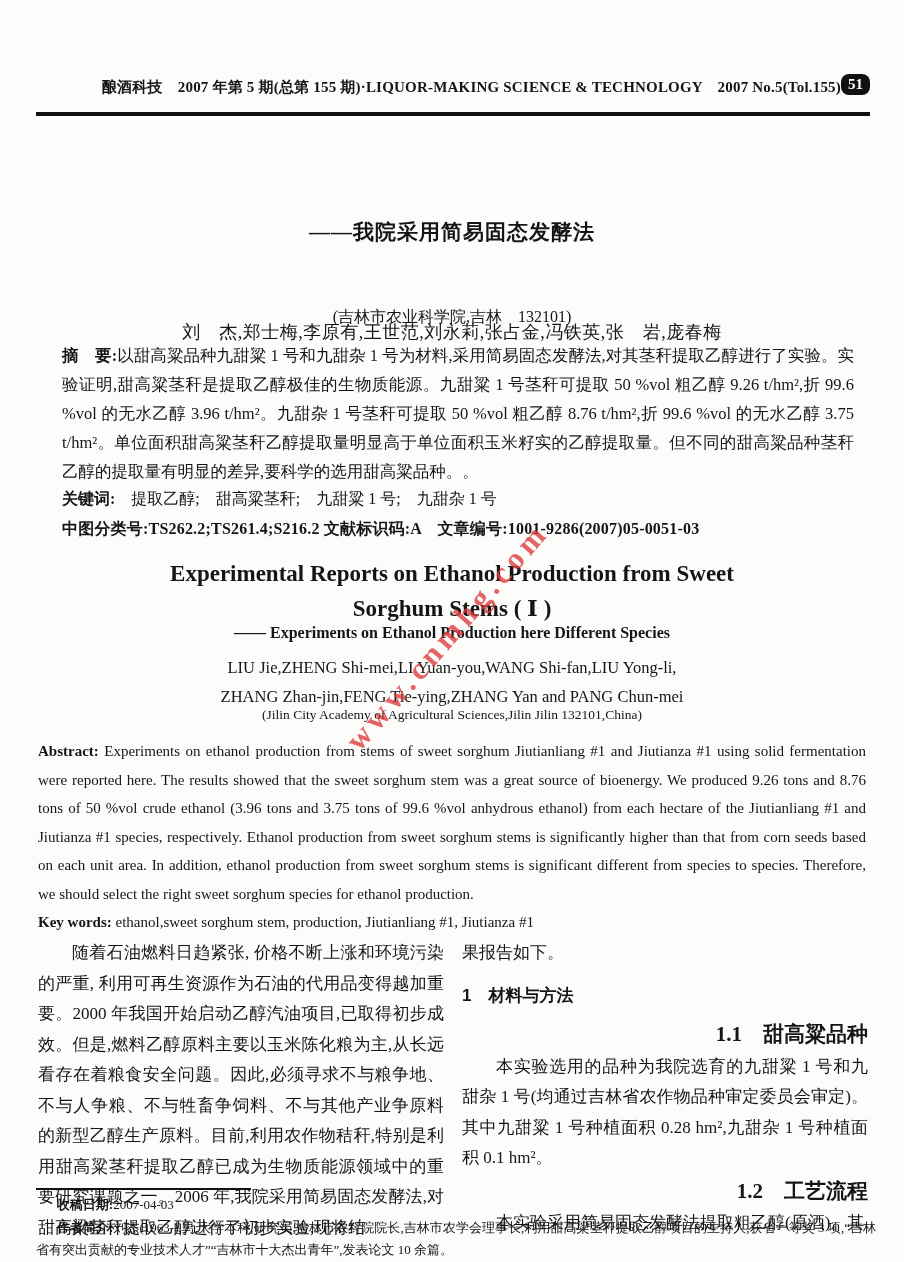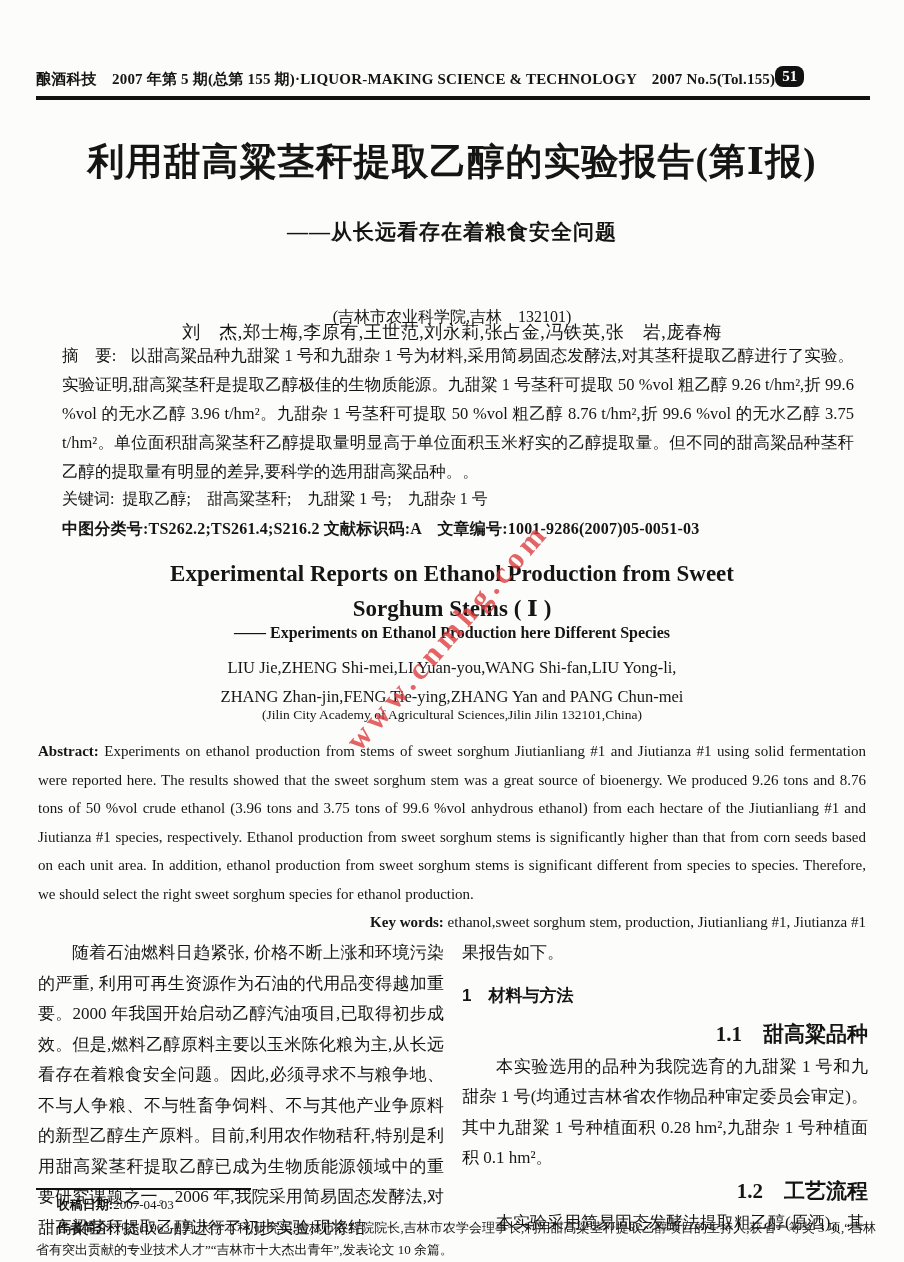--- a/index.html
+++ b/index.html
@@ -10,24 +10,24 @@
     color:#151515;
   }
   .page {
     position:relative;
     width:904px; height:1262px;
     background:#fcfcfa;
     overflow:hidden;
   }
   
   .header {
-    position:absolute; top:68px; left:36px; right:34px;
-    display:flex; justify-content:flex-start; align-items:flex-end;
+    position:absolute; top:76px; left:36px; right:34px;
+    display:flex; justify-content:flex-end; align-items:flex-end;
     border-bottom:4px solid #111;
-    padding-bottom:7px;
+    padding-bottom:15px;
   }
   .journal-line { font-size:15px; font-weight:bold; letter-spacing:.2px; }
   .page-badge {
     background:#111; color:#fff; font-weight:bold;
     font-size:15px; padding:2px 7px; border-radius:8px;
     transform:translateY(-2px);
   }
   
   .cn-title {
     position:absolute; top:137px; left:0; width:100%;
@@ -43,26 +43,26 @@
   }
   .affiliation {
     position:absolute; top:307px; left:0; width:100%;
     text-align:center; font-size:16px;
   }
   
   .cn-abstract {
     position:absolute; top:341px; left:62px; width:792px;
     font-size:16.5px; line-height:29px; text-align:justify;
   }
-  .cn-abstract .lbl { font-weight:normal; margin-right:14px; }
+  .cn-abstract .lbl { font-weight:bold; margin-right:0; }
   .cn-keywords {
     position:absolute; top:489px; left:62px; width:792px;
     font-size:16px;
   }
-  .cn-keywords .lbl { font-weight:normal; margin-right:8px; }
+  .cn-keywords .lbl { font-weight:bold; margin-right:16px; }
   .clc-line {
     position:absolute; top:519px; left:62px; width:792px;
     font-size:16px; font-weight:600; letter-spacing:.2px;
   }
   
   .en-title {
     position:absolute; top:556px; left:0; width:100%;
     text-align:center; font-size:23px; font-weight:bold; line-height:35px;
   }
   .en-subtitle {
@@ -75,21 +75,21 @@
   }
   .en-affil {
     position:absolute; top:707px; left:0; width:100%;
     text-align:center; font-size:13.5px;
   }
   .en-abstract-block {
     position:absolute; top:737px; left:38px; width:828px;
     font-size:15px; line-height:28.5px; text-align:justify;
   }
   .en-abstract-block .lbl { font-weight:bold; }
-  .en-keywords { text-align:right;margin-left:33px; }
+  .en-keywords { text-align:left; }
   
   .columns {
     position:absolute; top:938px; left:38px; width:830px;
     display:flex; gap:18px;
   }
   .col { width:406px; font-size:17px; line-height:30.5px; text-align:justify; }
   .col p.body-par { text-indent:2em; }
   .sec-heading {
     font-family:"Liberation Sans","DejaVu Sans",sans-serif;
     font-weight:bold; font-size:17px;
@@ -122,22 +122,21 @@
 </head>
 <body>
 
 <div class="page">
 
   <div class="header">
     <span class="journal-line">酿酒科技　2007 年第 5 期(总第 155 期)·LIQUOR-MAKING SCIENCE &amp; TECHNOLOGY　2007 No.5(Tol.155)</span>
     <span class="page-badge">51</span>
   </div>
 
-  <h1 class="cn-title">利用甜高粱茎秆提取乙醇的实验报告(第Ⅰ报)</h1>
-  <h2 class="cn-subtitle">——从长远看存在着粮食安全问题</h2>
+  <h2 class="cn-subtitle">——我院采用简易固态发酵法</h2>
   <div class="authors">刘　杰,郑士梅,李原有,王世范,刘永莉,张占金,冯铁英,张　岩,庞春梅</div>
   <div class="affiliation">(吉林市农业科学院,吉林　132101)</div>
 
   <p class="cn-abstract"><span class="lbl">摘　要:</span><span>以甜高粱品种九甜粱 1 号和九甜杂 1 号为材料,采用简易固态发酵法,对其茎秆提取乙醇进行了实验。实验证明,甜高粱茎秆是提取乙醇极佳的生物质能源。九甜粱 1 号茎秆可提取 50 %vol 粗乙醇 9.26 t/hm²,折 99.6 %vol 的无水乙醇 3.96 t/hm²。九甜杂 1 号茎秆可提取 50 %vol 粗乙醇 8.76 t/hm²,折 99.6 %vol 的无水乙醇 3.75 t/hm²。单位面积甜高粱茎秆乙醇提取量明显高于单位面积玉米籽实的乙醇提取量。但不同的甜高粱品种茎秆乙醇的提取量有明显的差异,要科学的选用甜高粱品种。。</span></p>
 
   <p class="cn-keywords"><span class="lbl">关键词:</span><span>提取乙醇;　甜高粱茎秆;　九甜粱 1 号;　九甜杂 1 号</span></p>
 
   <p class="clc-line">中图分类号:TS262.2;TS261.4;S216.2 文献标识码:A　文章编号:1001-9286(2007)05-0051-03</p>
 
   <div class="en-title">

